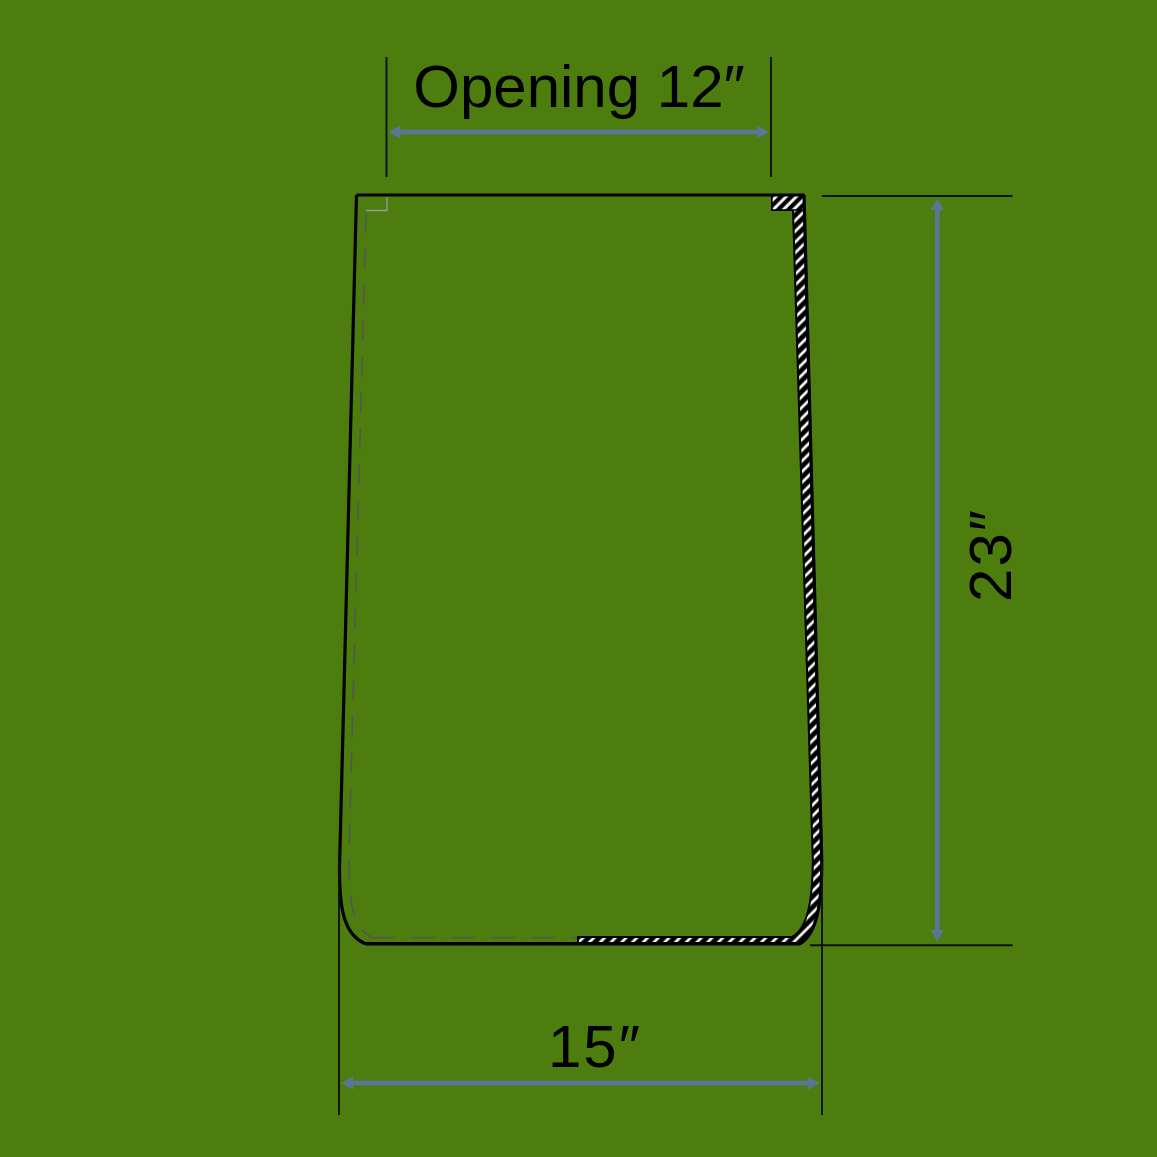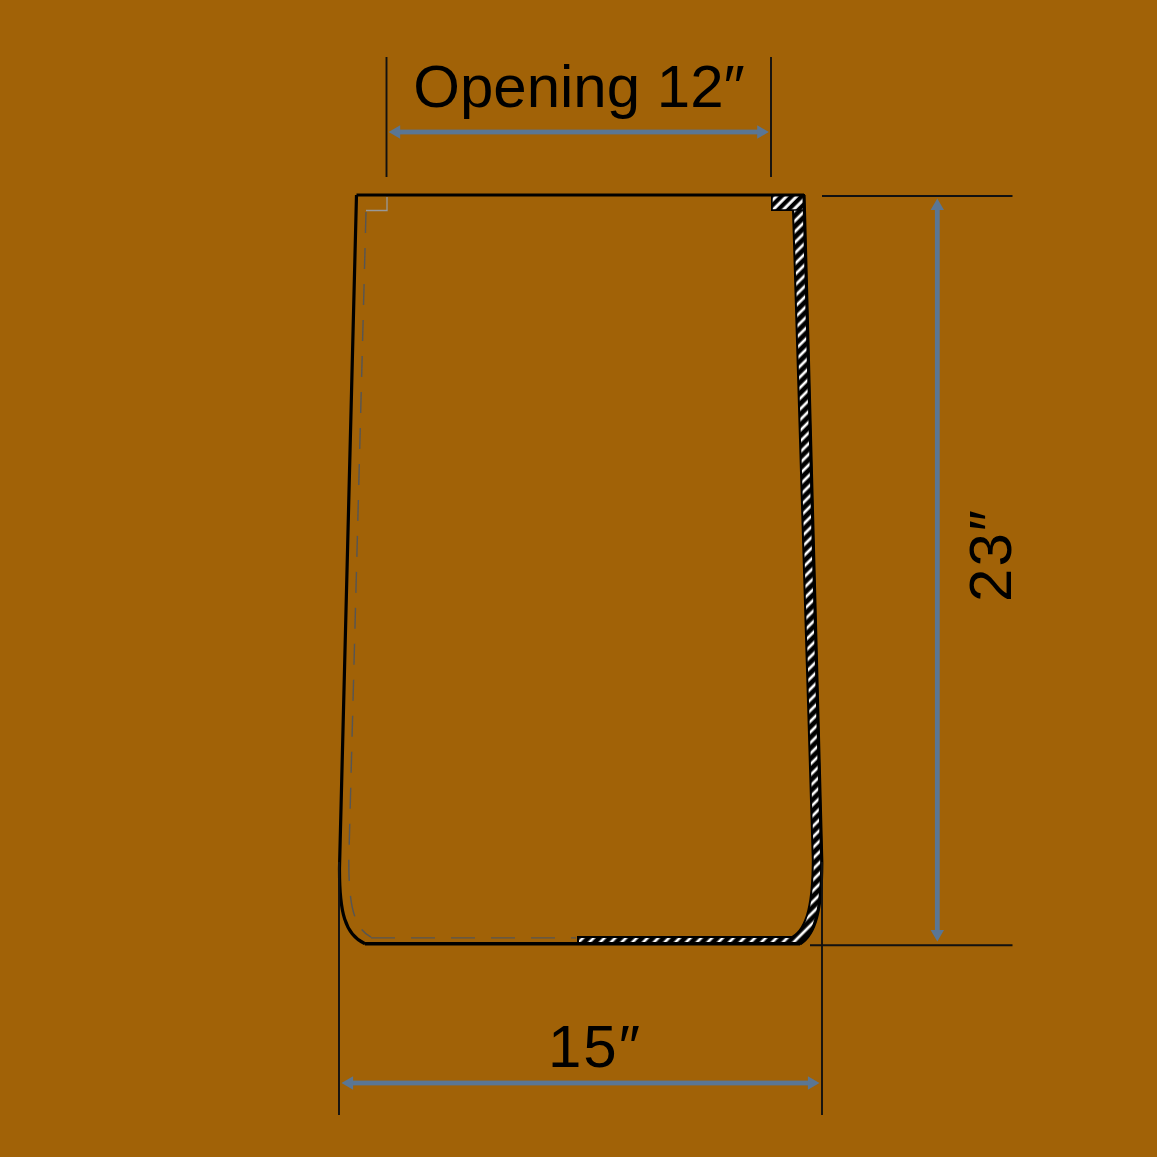--- a/index.html
+++ b/index.html
@@ -1,16 +1,16 @@
 <!DOCTYPE html>
 <html><head>
 <meta charset="utf-8">
 <style>
   html,body{margin:0;padding:0;background:#ffffff;}
-  .page{width:1157px;height:1157px;position:relative;background:#a16207;overflow:hidden;}
+  .page{width:1157px;height:1157px;position:relative;background:#4d7c0f;overflow:hidden;}
   svg{position:absolute;top:0;left:0;}
   text{font-family:"Liberation Sans", sans-serif;fill:#000;}
 </style>
 </head>
 <body>
 
 <div class="page">
 <svg width="1157" height="1157" viewBox="0 0 1157 1157">
   <defs>
 

